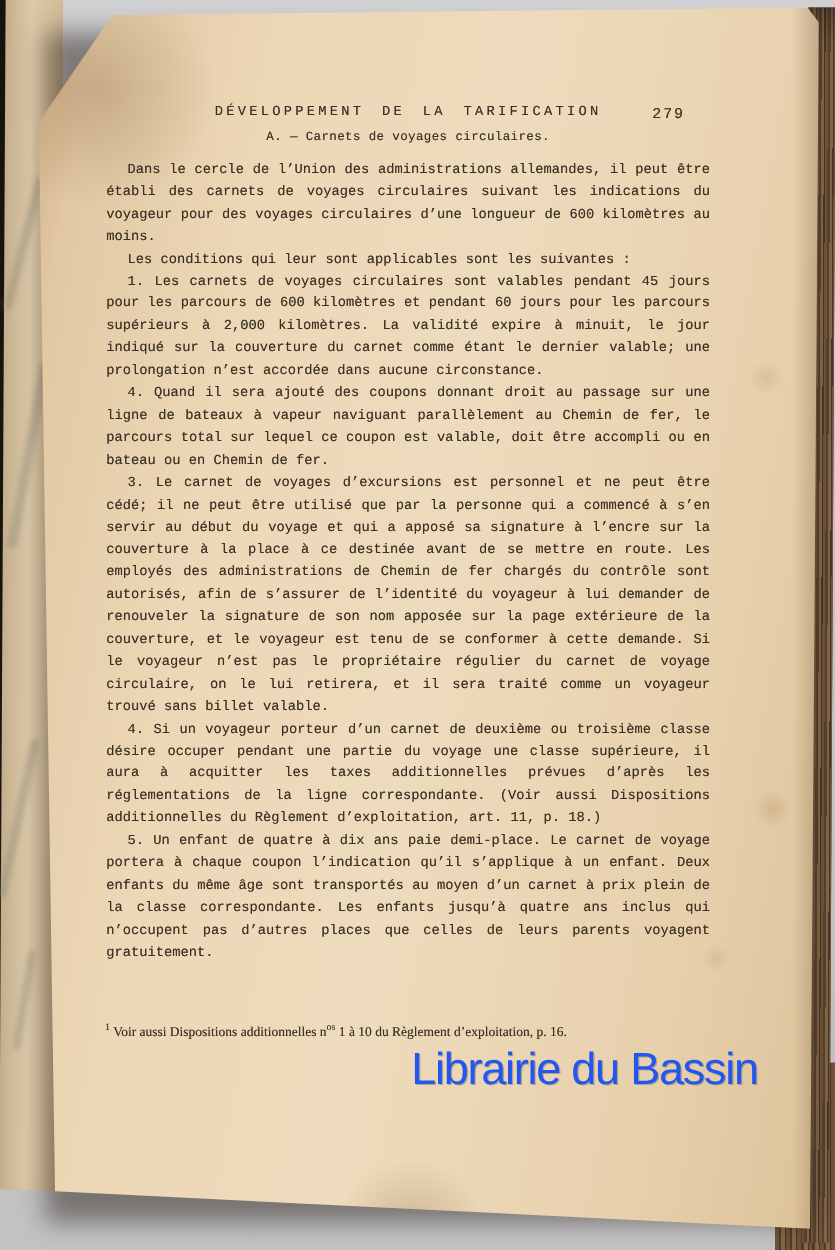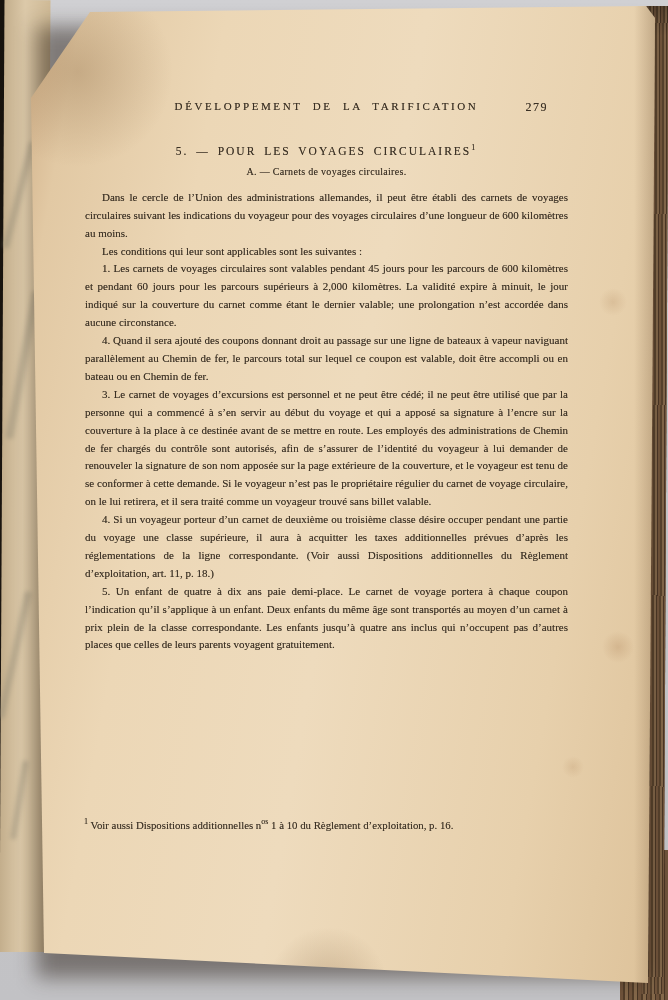--- a/index.html
+++ b/index.html
@@ -32,22 +32,22 @@
     clip-path:polygon(62px 10px,618px 4px,627px 16px,620px 981px,16px 951px,3px 96px);
     background:
       radial-gradient(circle at 50px 70px,rgba(125,90,52,.28),transparent 95px),
       radial-gradient(circle at 585px 300px,rgba(150,100,55,.16),transparent 14px),
       radial-gradient(circle at 590px 645px,rgba(150,100,55,.20),transparent 16px),
       radial-gradient(circle at 545px 765px,rgba(150,100,55,.14),transparent 11px),
       radial-gradient(circle at 300px 985px,rgba(110,75,40,.25),transparent 60px),
       linear-gradient(to left,rgba(92,62,32,.28) 0,rgba(92,62,32,0) 22px),
       linear-gradient(100deg,#cfae87 0%,#e2c9a4 7%,#ecd7b6 25%,#eedbbd 50%,#e7d0ac 80%,#ddc29a 100%);
   }
-  .content{position:absolute;left:85px;top:100px;width:483px;color:#3a3024;
-    text-shadow:0 0 .5px rgba(58,48,36,.55);}
+  .content{position:absolute;left:85px;top:84px;width:483px;color:#3a3024;
+    text-shadow:0 0 .5px rgba(58,48,36,.55);font-family:Liberation Mono, monospace;}
   .running-head{position:relative;text-align:center;font-size:11px;
     letter-spacing:2.6px;word-spacing:5px;}
   .pagenum{position:absolute;right:20px;top:0;font-size:12px;letter-spacing:1.5px;word-spacing:0;}
   .sec-head{margin-top:31px;text-align:center;font-size:11.5px;letter-spacing:2px;word-spacing:3px;}
   .sec-head sup,.footnote sup{font-size:8px;}
   .sub-head{margin-top:9px;text-align:center;font-size:10px;letter-spacing:.3px;}
   .bodytext{margin-top:12px;font-size:11px;line-height:17.9px;text-align:justify;hyphens:auto;}
   .bodytext p{margin:0;text-indent:17px;}
   .footnote{position:absolute;left:84px;top:817px;width:486px;font-size:10.8px;
     color:#3a3024;text-shadow:0 0 .5px rgba(58,48,36,.5);}
@@ -75,31 +75,31 @@
 
   <div class="page"></div>
 
   <div class="content">
 
     <div class="running-head">
       <span>DÉVELOPPEMENT DE LA TARIFICATION</span>
       <span class="pagenum">279</span>
     </div>
 
-    <div class="sec-head"><span>5. — POUR LES VOYAGES CIRCULAIRES</span><sup>1</sup></div>
 
     <div class="sub-head">A. — Carnets de voyages circulaires.</div>
 
     <div class="bodytext">
       <p>Dans le cercle de l’Union des administrations allemandes, il peut être établi des carnets de voyages circulaires suivant les indications du voyageur pour des voyages circulaires d’une longueur de 600 kilomètres au moins.</p>
       <p>Les conditions qui leur sont applicables sont les suivantes :</p>
       <p>1. Les carnets de voyages circulaires sont valables pendant 45 jours pour les parcours de 600 kilomètres et pendant 60 jours pour les parcours supérieurs à 2,000 kilomètres. La validité expire à minuit, le jour indiqué sur la couverture du carnet comme étant le dernier valable; une prolongation n’est accordée dans aucune circonstance.</p>
       <p>4. Quand il sera ajouté des coupons donnant droit au passage sur une ligne de bateaux à vapeur naviguant parallèlement au Chemin de fer, le parcours total sur lequel ce coupon est valable, doit être accompli ou en bateau ou en Chemin de fer.</p>
       <p>3. Le carnet de voyages d’excursions est personnel et ne peut être cédé; il ne peut être utilisé que par la personne qui a commencé à s’en servir au début du voyage et qui a apposé sa signature à l’encre sur la couverture à la place à ce destinée avant de se mettre en route. Les employés des administrations de Chemin de fer chargés du contrôle sont autorisés, afin de s’assurer de l’identité du voyageur à lui demander de renouveler la signature de son nom apposée sur la page extérieure de la couverture, et le voyageur est tenu de se conformer à cette demande. Si le voyageur n’est pas le propriétaire régulier du carnet de voyage circulaire, on le lui retirera, et il sera traité comme un voyageur trouvé sans billet valable.</p>
       <p>4. Si un voyageur porteur d’un carnet de deuxième ou troisième classe désire occuper pendant une partie du voyage une classe supérieure, il aura à acquitter les taxes additionnelles prévues d’après les réglementations de la ligne correspondante. (Voir aussi Dispositions additionnelles du Règlement d’exploitation, art. 11, p. 18.)</p>
       <p>5. Un enfant de quatre à dix ans paie demi-place. Le carnet de voyage portera à chaque coupon l’indication qu’il s’applique à un enfant. Deux enfants du même âge sont transportés au moyen d’un carnet à prix plein de la classe correspondante. Les enfants jusqu’à quatre ans inclus qui n’occupent pas d’autres places que celles de leurs parents voyagent gratuitement.</p>
     </div>
   </div>
 
   <div class="footnote"><sup>1</sup><span> Voir aussi Dispositions additionnelles n</span><sup>os</sup><span> 1 à 10 du Règlement d’exploitation, p. 16.</span></div>
 
+  <div class="watermark" style="color: rgb(33, 87, 238);">Librairie du Bassin</div>
 
 </div>
 
 </body></html>

